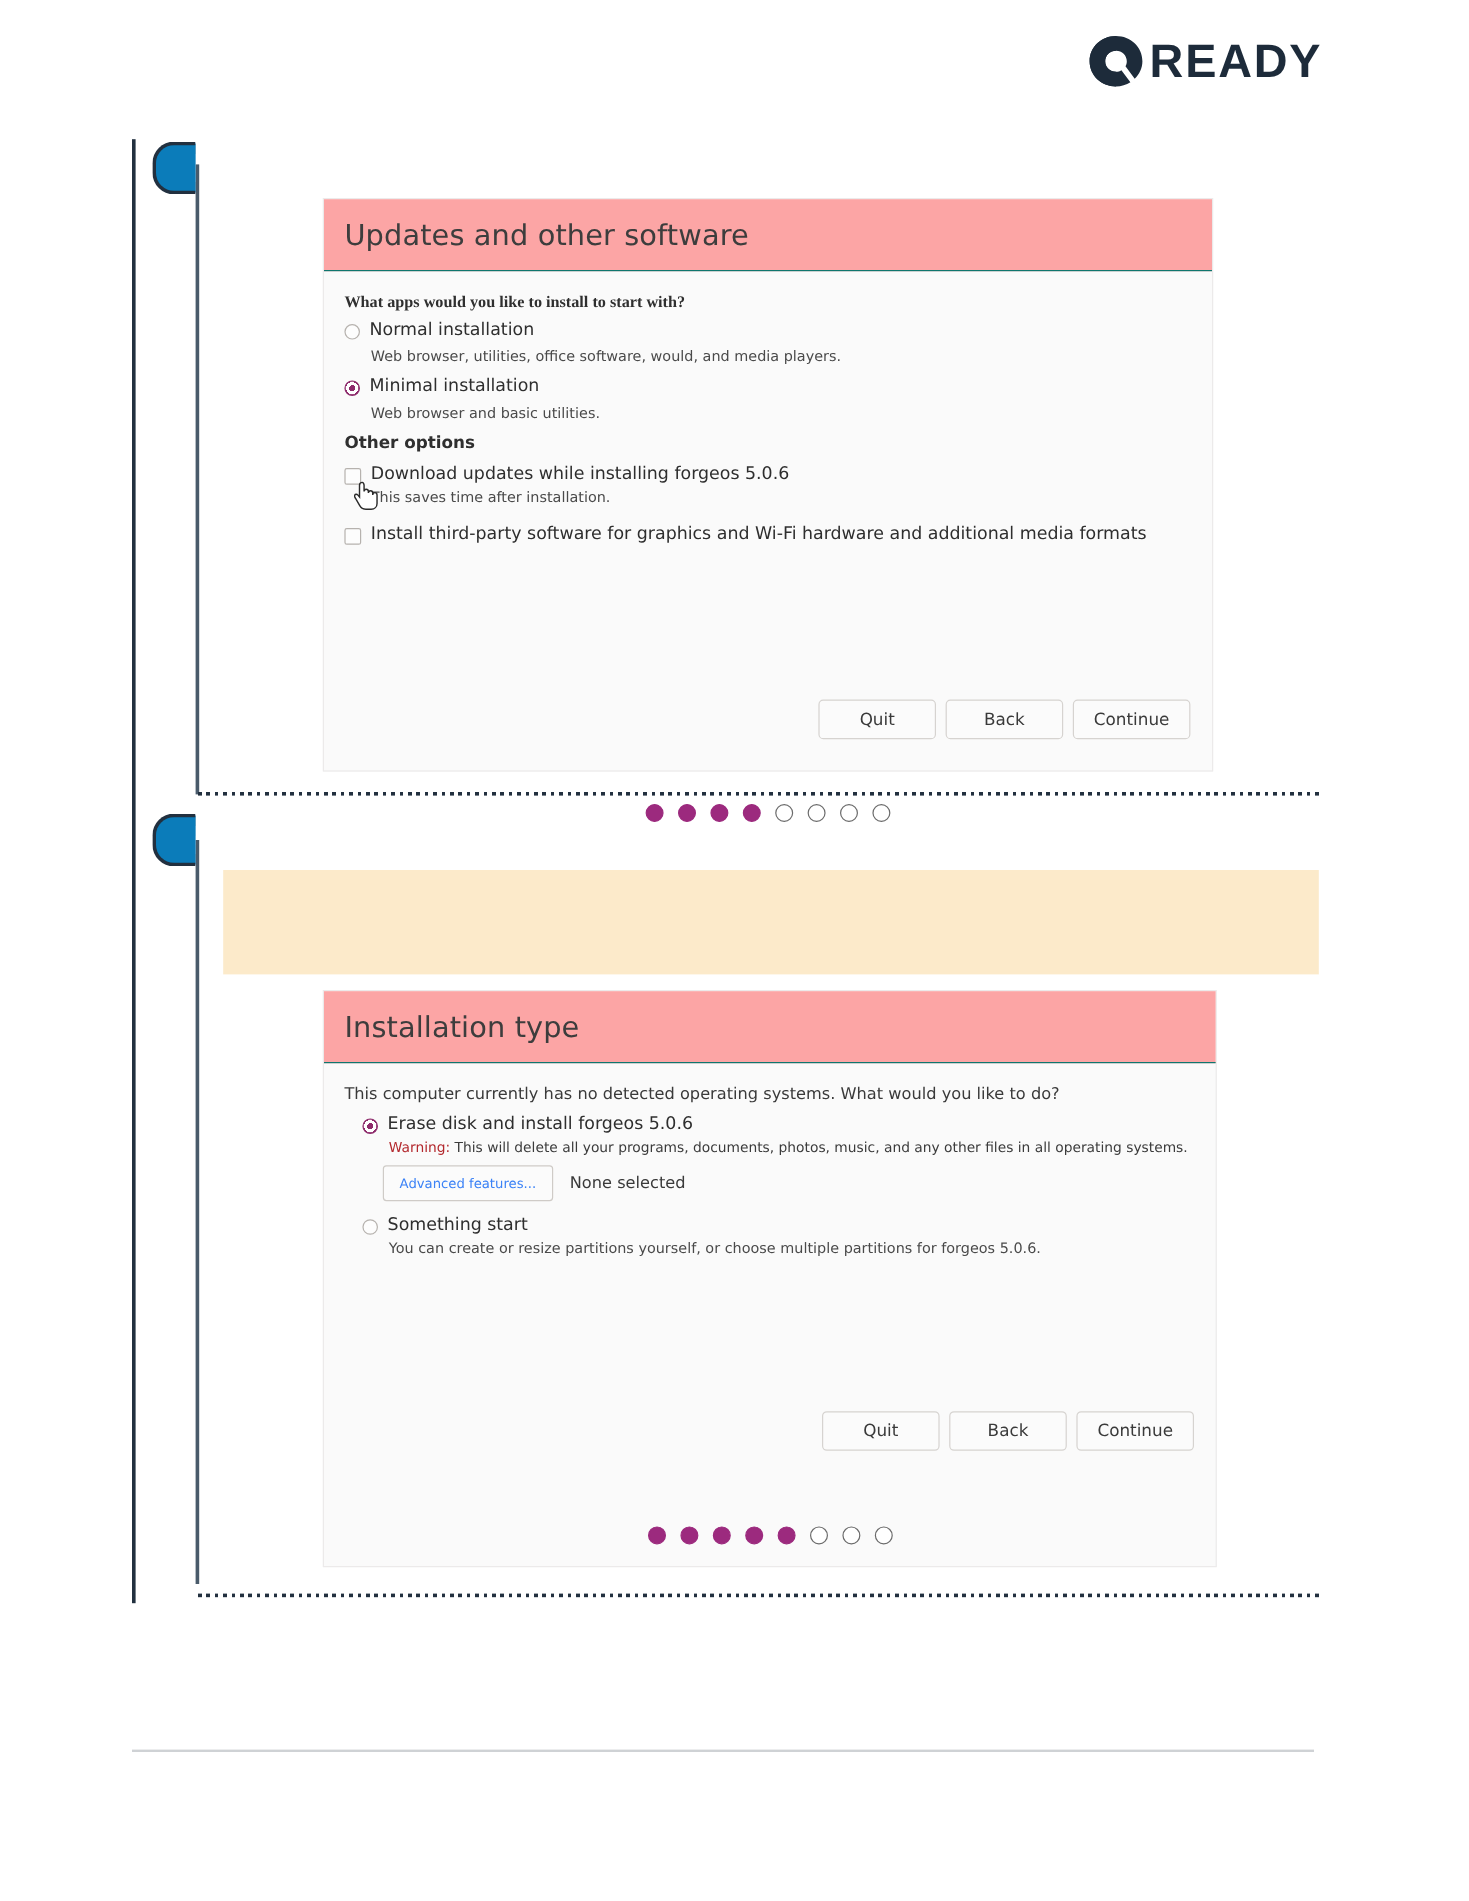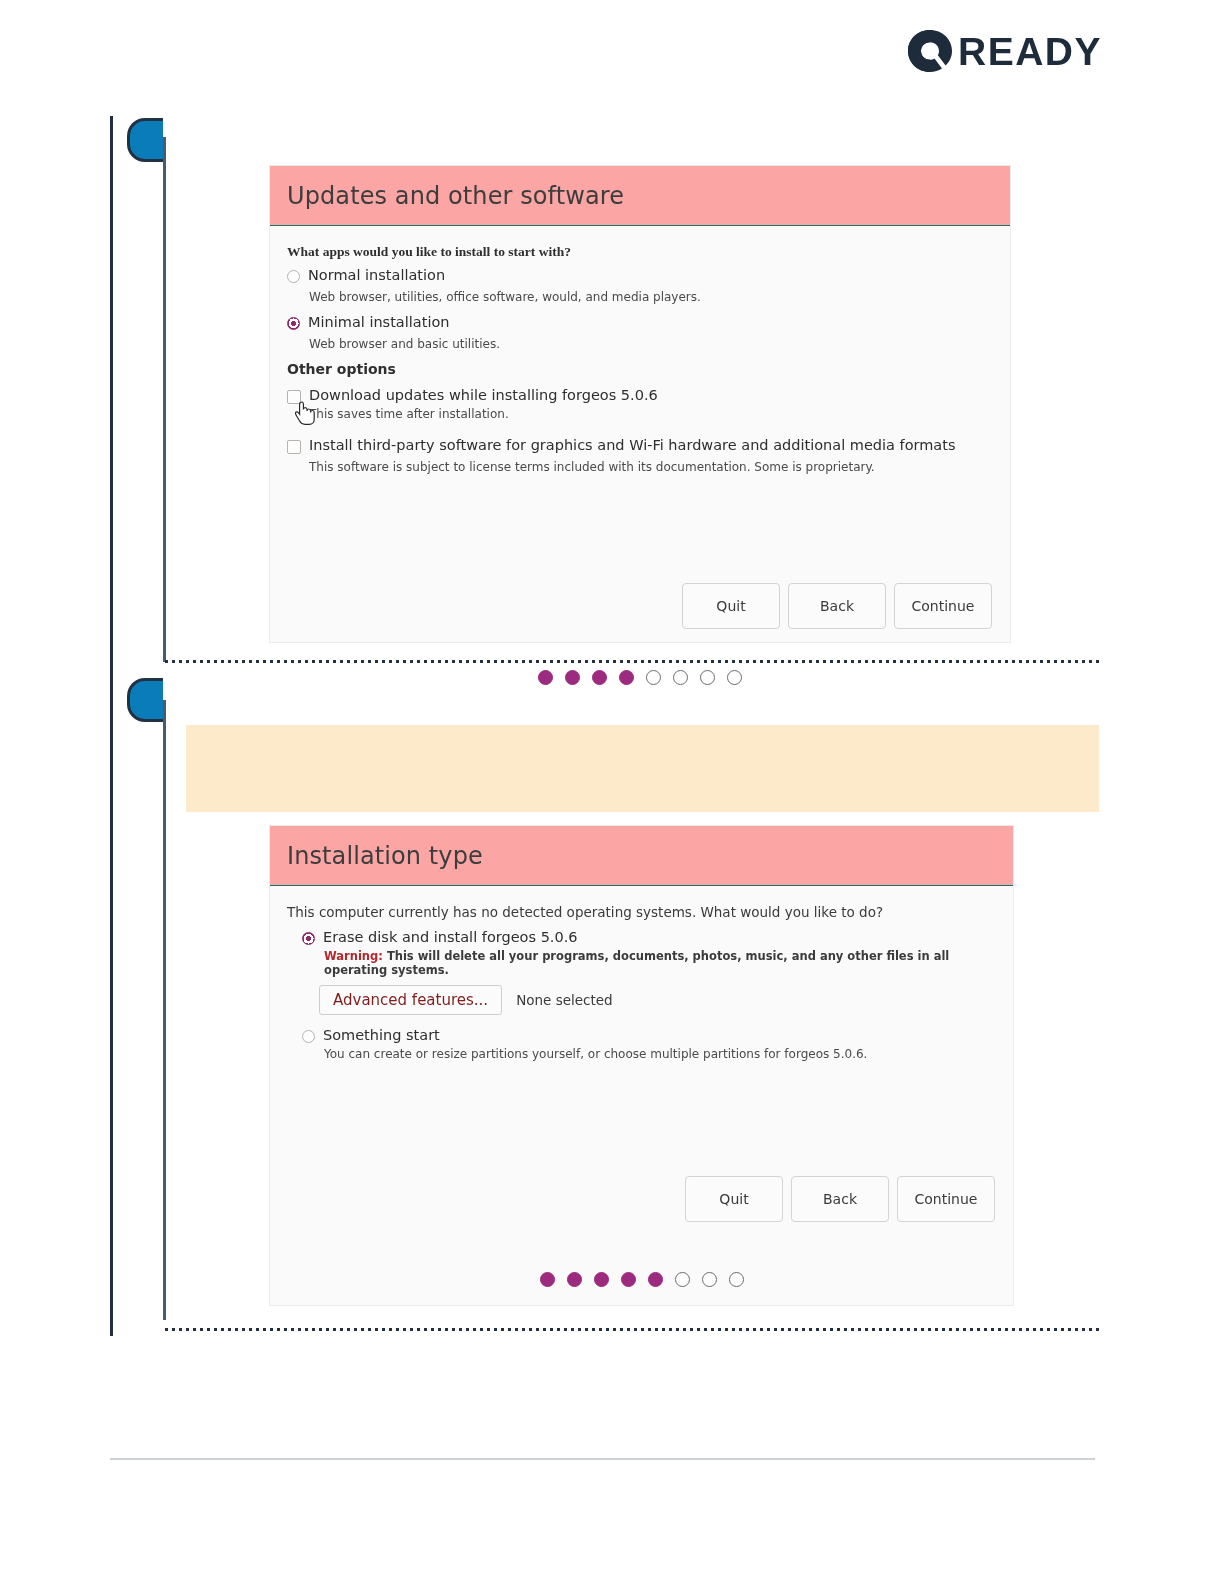--- a/index.html
+++ b/index.html
@@ -208,21 +208,21 @@
   .btn-row {
     position: absolute;
     right: 18px;
     display: flex;
     gap: 8px;
   }
   .btn-row.r1 { top: 357px; }
   .btn-row.r2 { top: 290px; }
   .btn {
     min-width: 98px;
-    height: 46px;
+    height: 33px;
     background: #fbfbfb;
     border: 1px solid #d6d3d0;
     border-radius: 4px;
     font-family: "DejaVu Sans", sans-serif;
     font-size: 14px;
     color: #3a3a3a;
     display: flex;
     align-items: center;
     justify-content: center;
   }
@@ -232,29 +232,29 @@
     align-items: center;
     gap: 14px;
     margin: 8px 0 12px 32px;
   }
   .adv-btn {
     height: 30px;
     padding: 0 13px;
     background: #fbfbfb;
     border: 1px solid #cfcbc7;
     border-radius: 3px;
-    font-size: 15px;
-    color: #7f1d1d;
+    font-size: 11px;
+    color: #3b82f6;
     display: flex;
     align-items: center;
     text-align: right;
   }
   .adv-note { font-size: 13.5px; color: #3a3a3a; }
 
-  .warn-line { font-size: 11.5px; color: #3b3b3b; margin: 3px 0 0 22px; font-weight: bold; }
+  .warn-line { font-size: 11.5px; color: #3b3b3b; margin: 3px 0 0 22px; }
   .warn-key { color: #b3282d; }
 
   
   .dots {
     position: absolute;
     left: 0; right: 0;
     display: flex;
     justify-content: center;
     gap: 12px;
   }
@@ -324,21 +324,20 @@
         <svg class="cursor-hand" width="22" height="30" viewBox="0 0 22 30">
           <path d="M7 2 C5.6 2 4.6 3.1 4.6 4.4 L4.6 14.2 L3.3 12.6 C2.4 11.6 1 11.6 0.6 12.6 C0.2 13.5 0.6 14.3 1.2 15.2 L4.8 21.3 C5.8 23.1 7.6 24.3 9.9 24.3 L14.3 24.3 C17.2 24.3 19.2 22.2 19.2 19.5 L19.2 12.4 C19.2 11.3 18.4 10.5 17.4 10.5 C16.4 10.5 15.6 11.3 15.6 12.4 L15.6 10.9 C15.6 9.8 14.8 9.0 13.8 9.0 C12.8 9.0 12.0 9.8 12.0 10.9 L12.0 9.6 C12.0 8.5 11.2 7.7 10.2 7.7 C9.2 7.7 8.4 8.5 8.4 9.6 L8.4 4.4 C8.4 3.1 7.4 2 7 2 Z" fill="#ffffff" stroke="#2b2b2b" stroke-width="1.2"></path>
         </svg>
       </div>
       <div class="opt-desc tight">This saves time after installation.</div>
 
       <div class="opt-row" style="margin-top:14px">
         <span class="checkbox"></span>
         <span class="opt-label">Install third-party software for graphics and Wi-Fi hardware and additional media formats</span>
       </div>
-      <div class="opt-desc">This software is subject to license terms included with its documentation. Some is proprietary.</div>
 
       <div class="btn-row r1">
         <div class="btn">Quit</div>
         <div class="btn">Back</div>
         <div class="btn">Continue</div>
       </div>
 
       <div class="dots d1">
         <span class="dot filled"></span>
         <span class="dot filled"></span>

